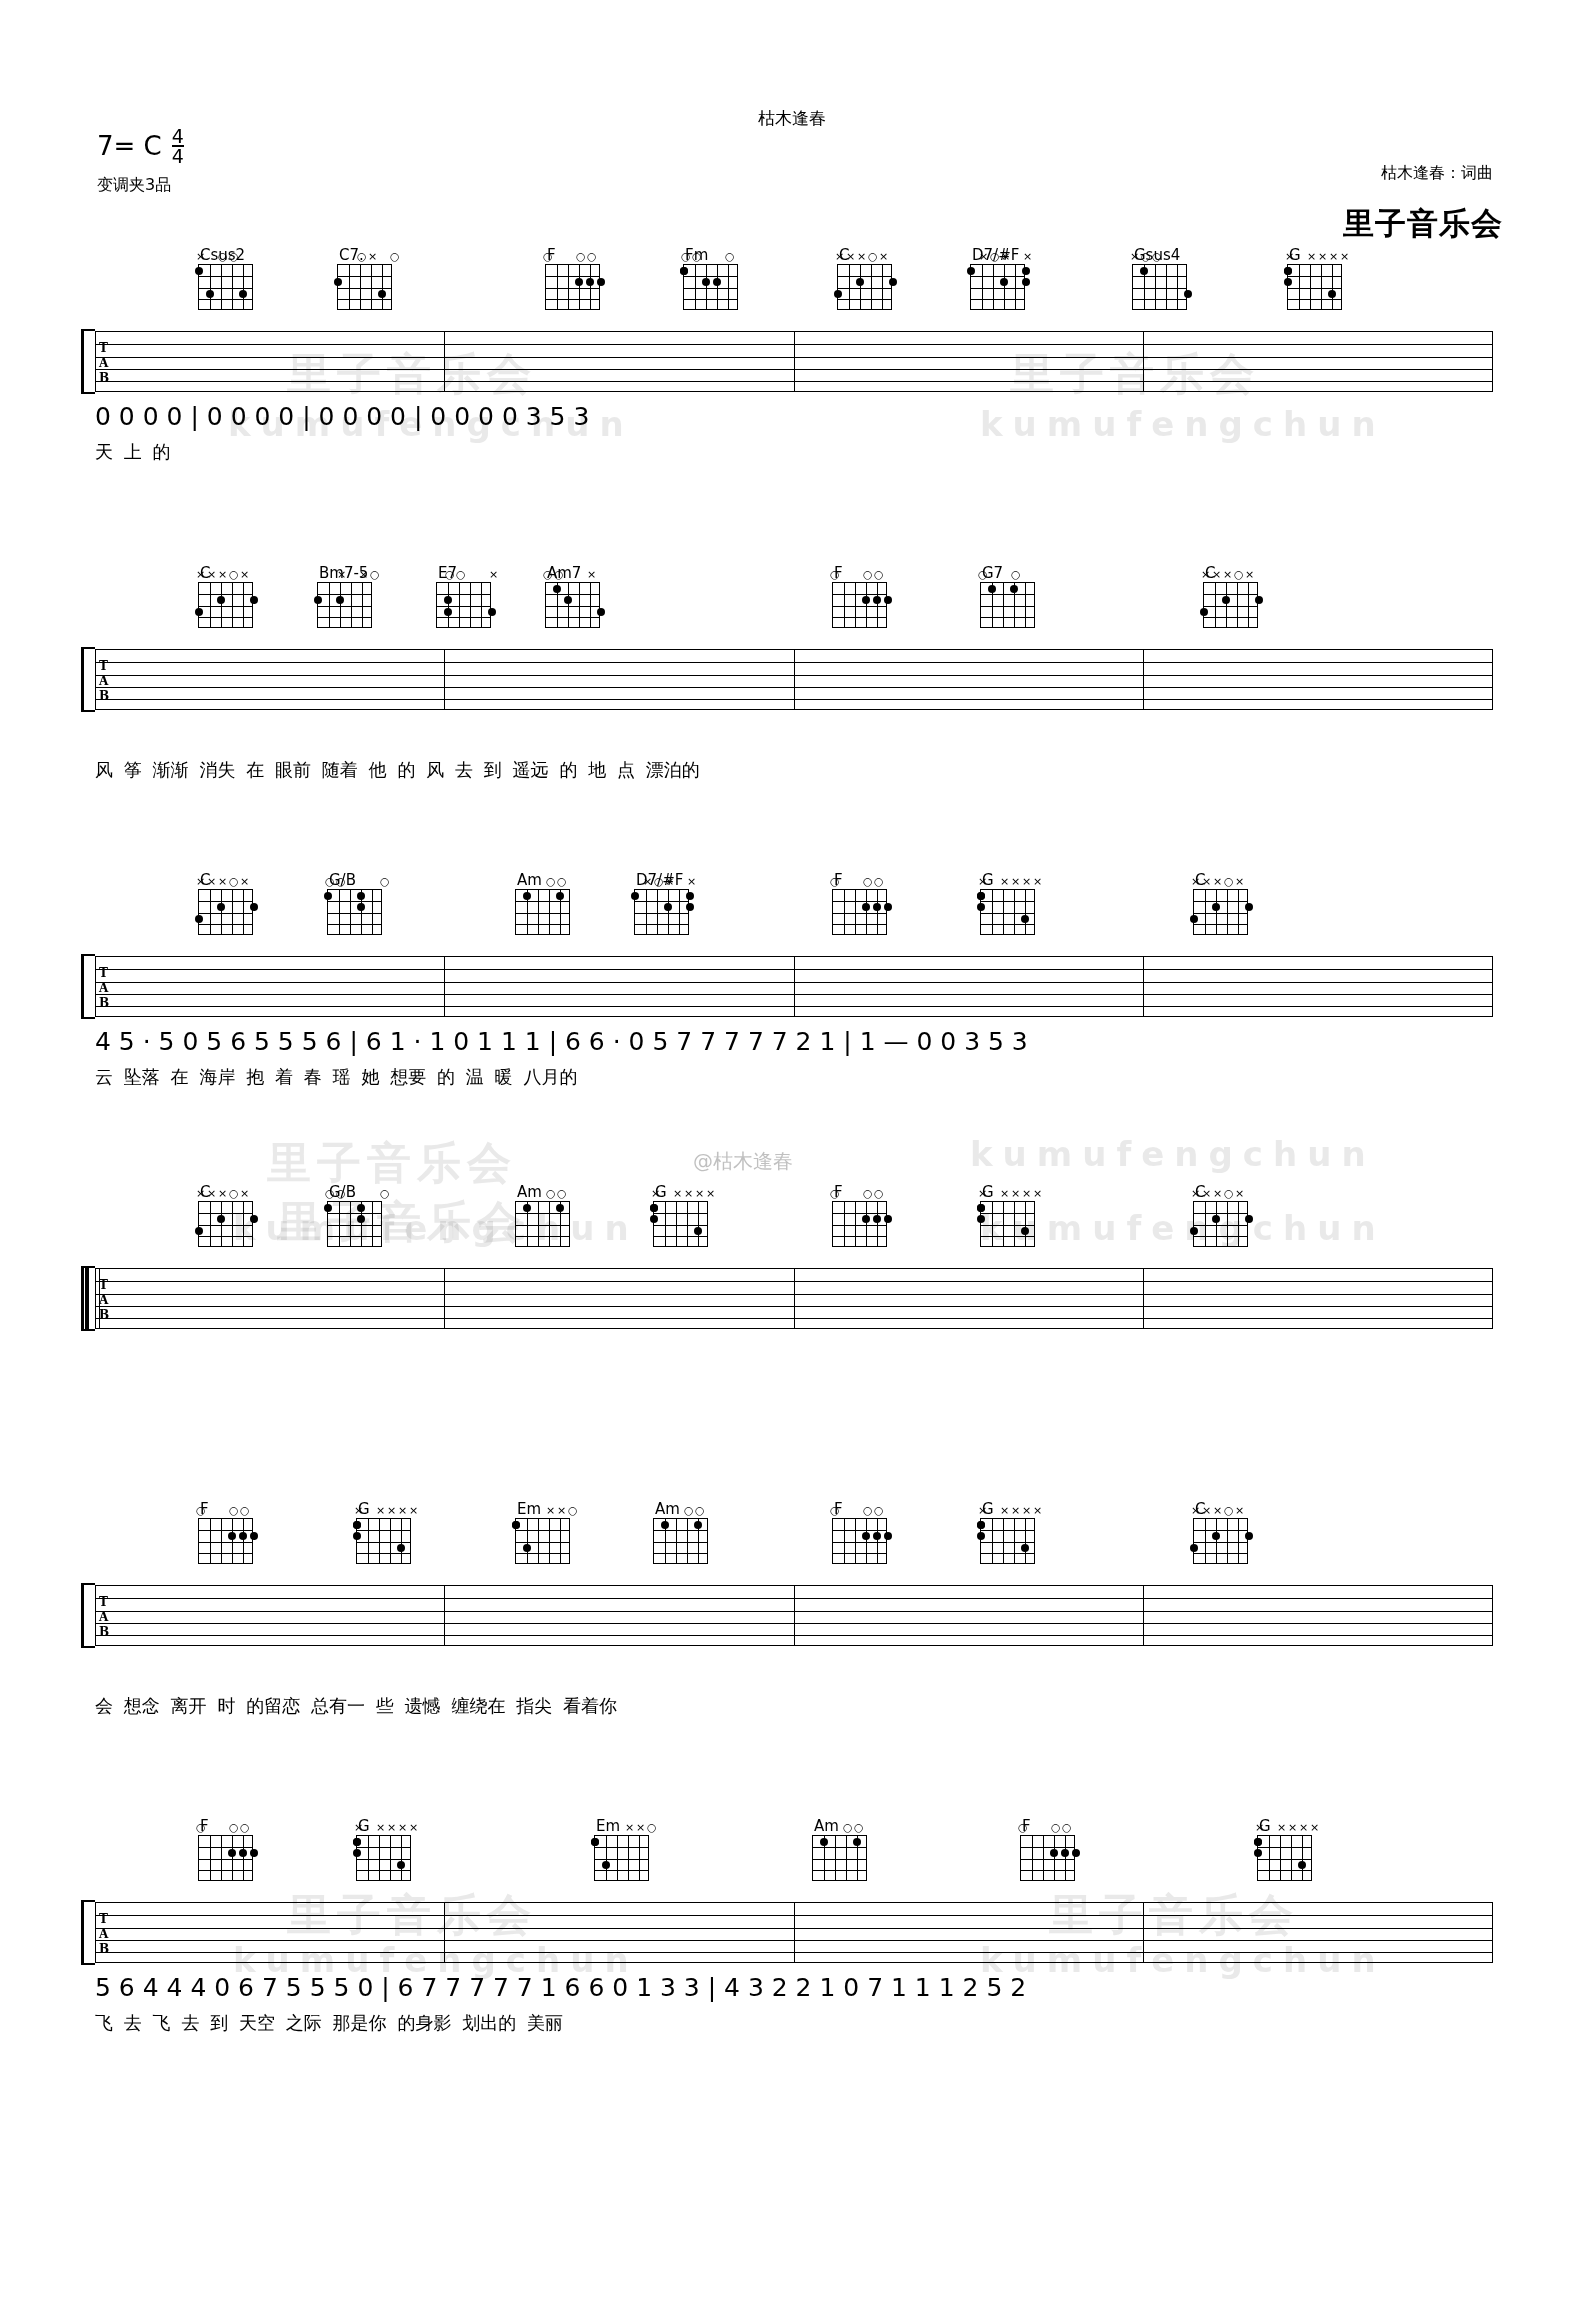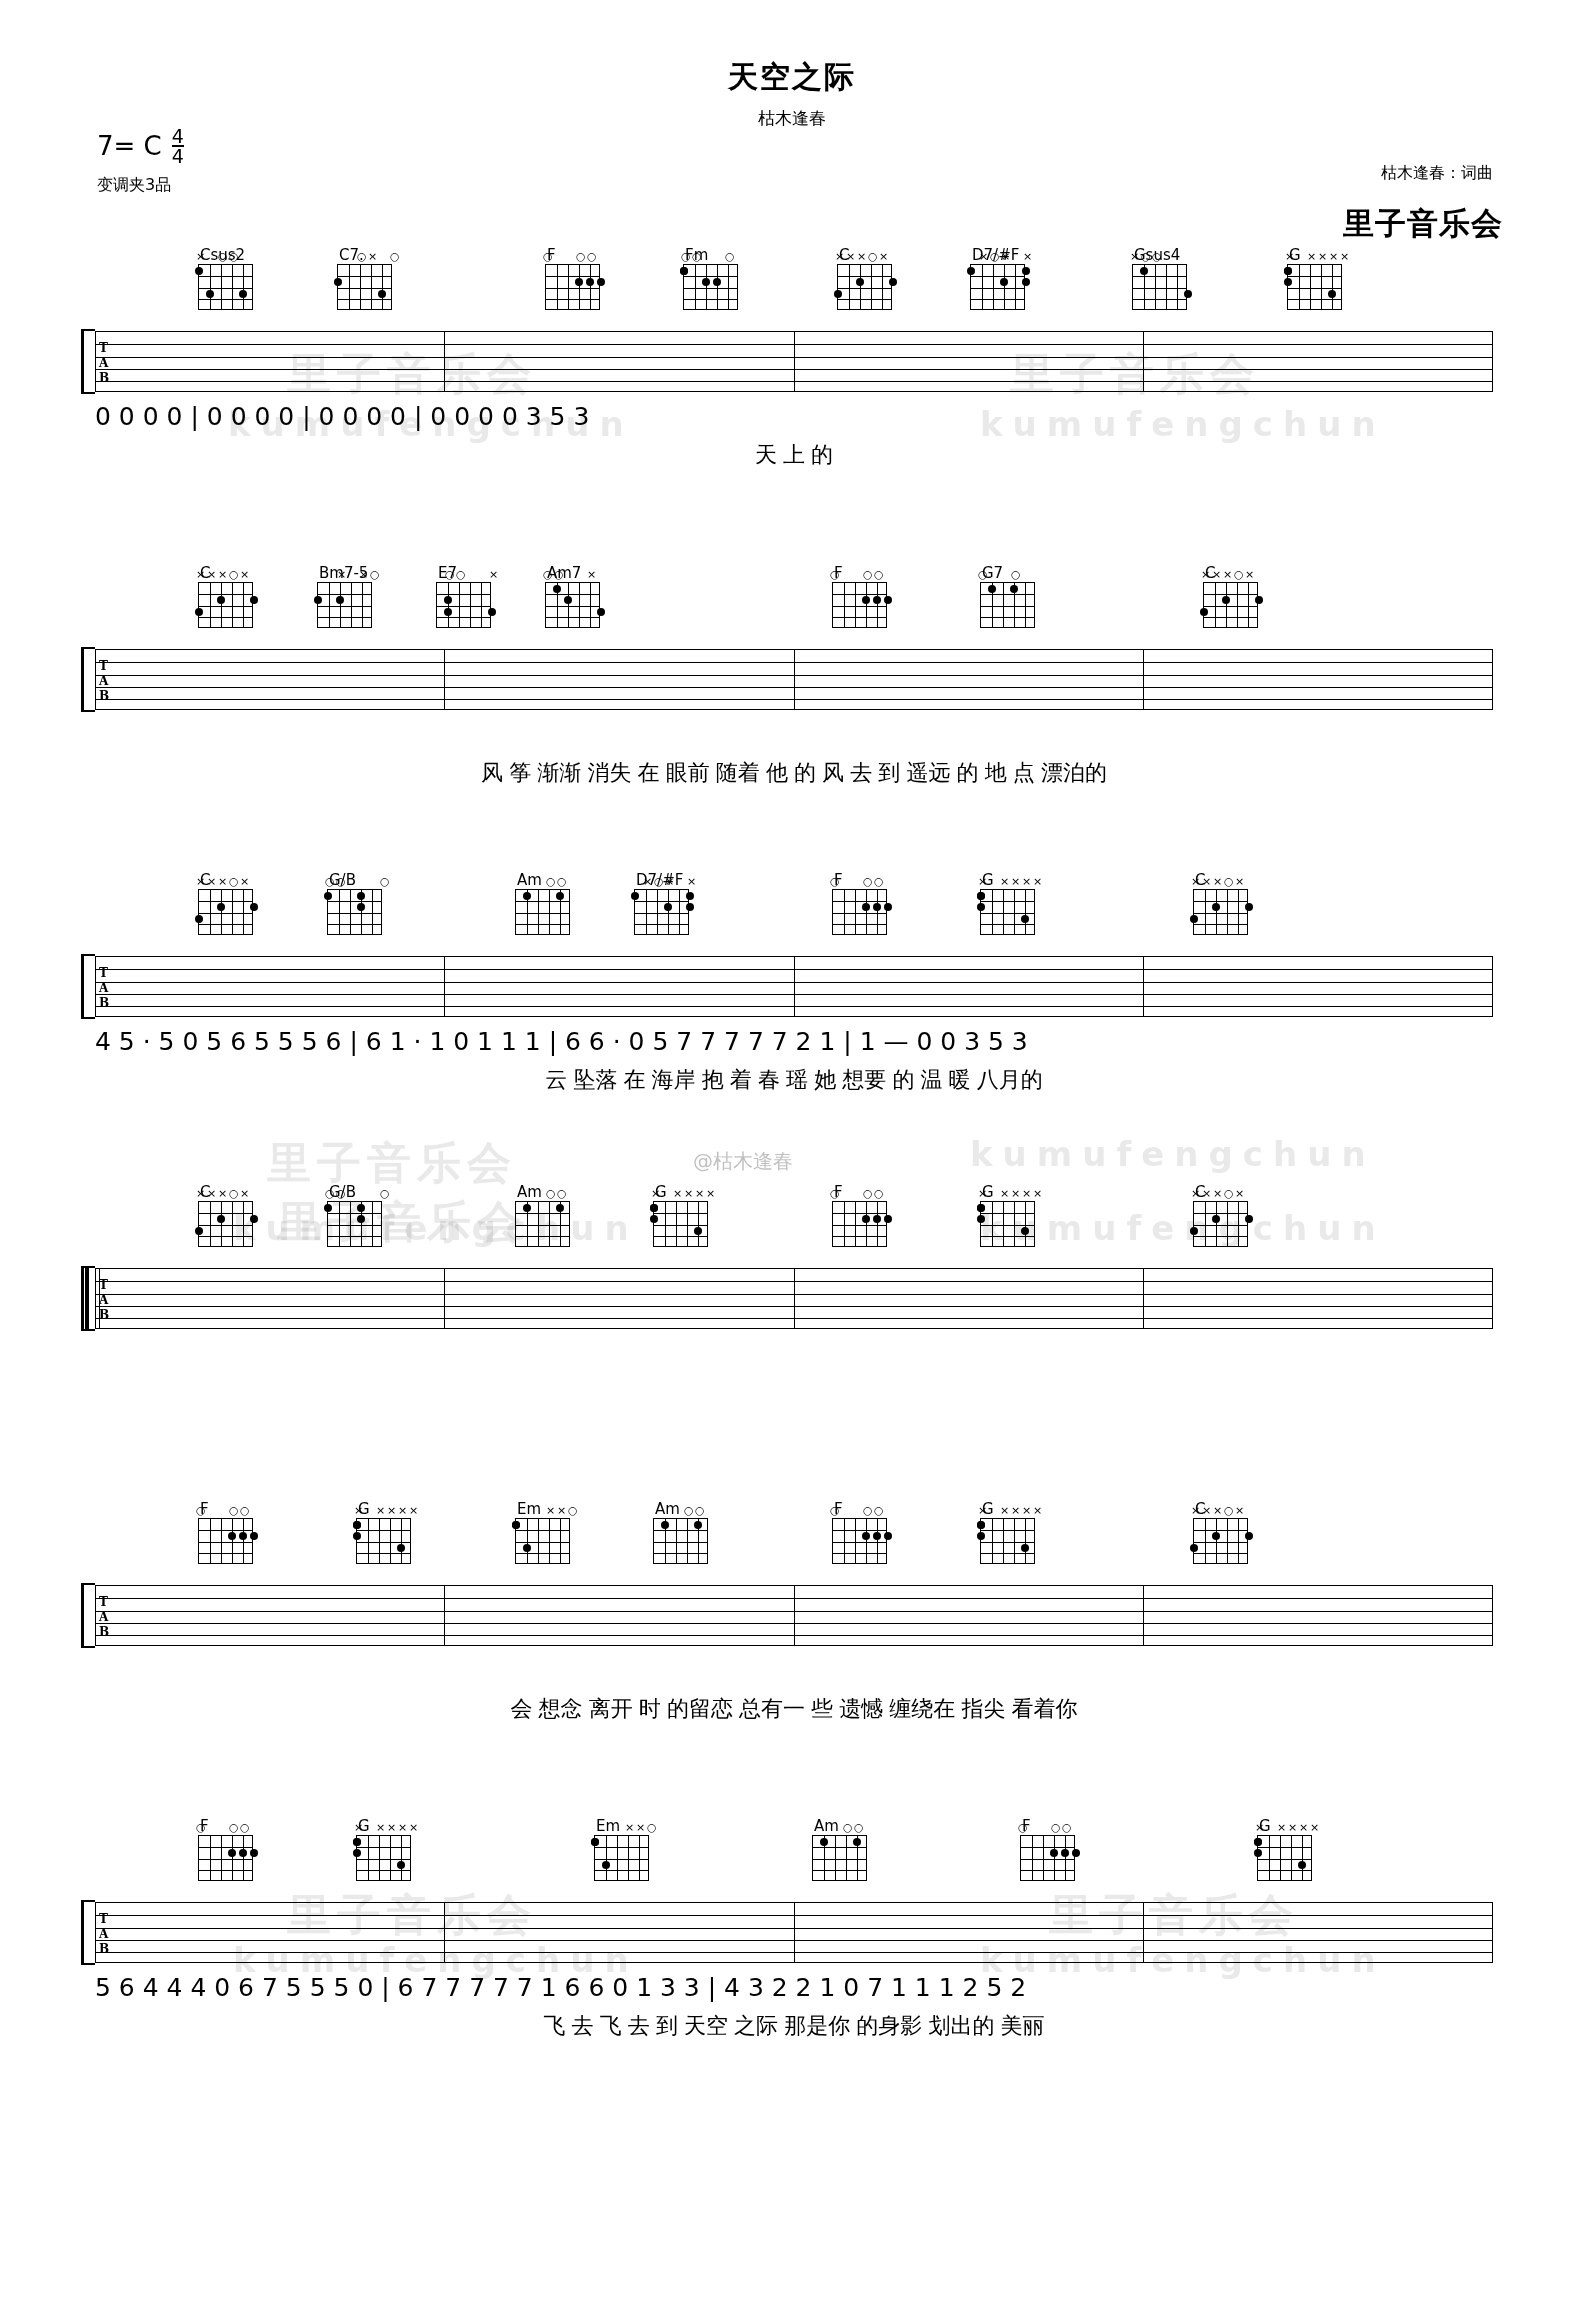--- a/index.html
+++ b/index.html
@@ -148,41 +148,39 @@
   
   .jianpu {
     position: absolute; left: 95px; width: 1398px; height: 34px;
     font-family: "DejaVu Sans", sans-serif;
     font-size: 25px;
     letter-spacing: 0px;
     white-space: nowrap;
   }
   .lyric {
     position: absolute; left: 95px; width: 1398px; height: 24px;
-    font-family: Liberation Sans, sans-serif;
-    font-size: 22px;
+    font-family: Liberation Mono, monospace;
+    font-size: 18px;
     white-space: nowrap;
-    text-align: center;
   }
 
   .footer {
     position: absolute; left: 0; bottom: 48px; width: 1584px;
     text-align: center;
     font-family: "DejaVu Serif", serif;
     font-size: 27px;
     font-weight: bold;
     letter-spacing: 2px;
   }
 </style>
 </head>
 <body>
 
 <div class="sheet">
 
-  <div class="title">天空之际</div>
   <div class="subtitle">枯木逢春</div>
 
   <div class="keyblock">
     <div class="keyline">
       <span>7= C</span>
       <span class="timesig">
         <span class="num">4</span>
         <span class="den">4</span>
       </span>
     </div>

